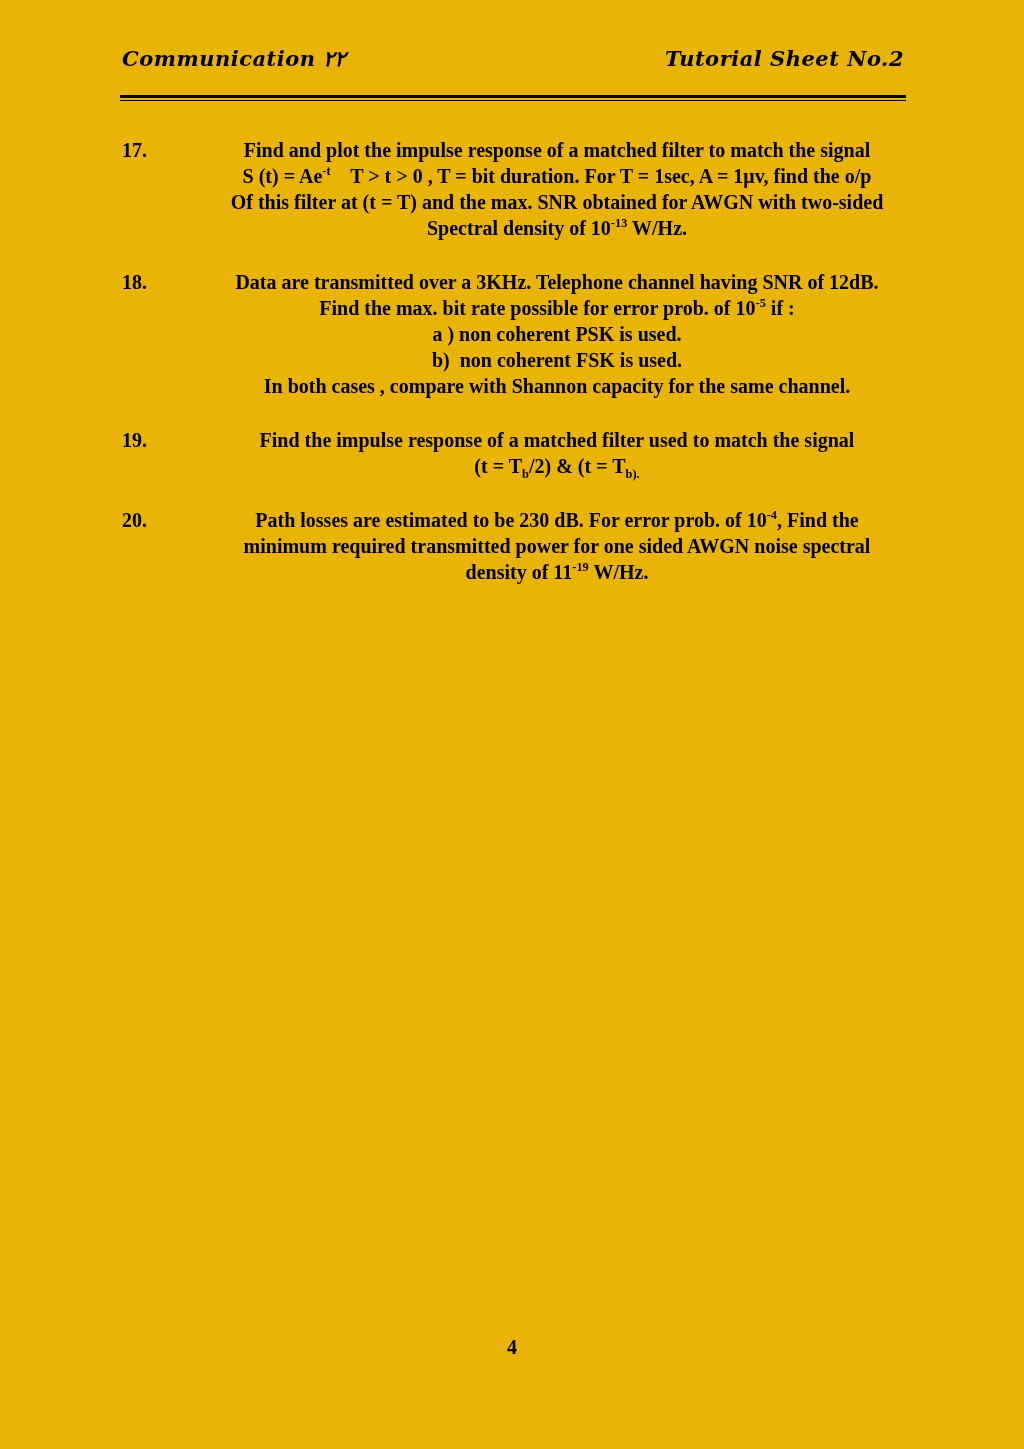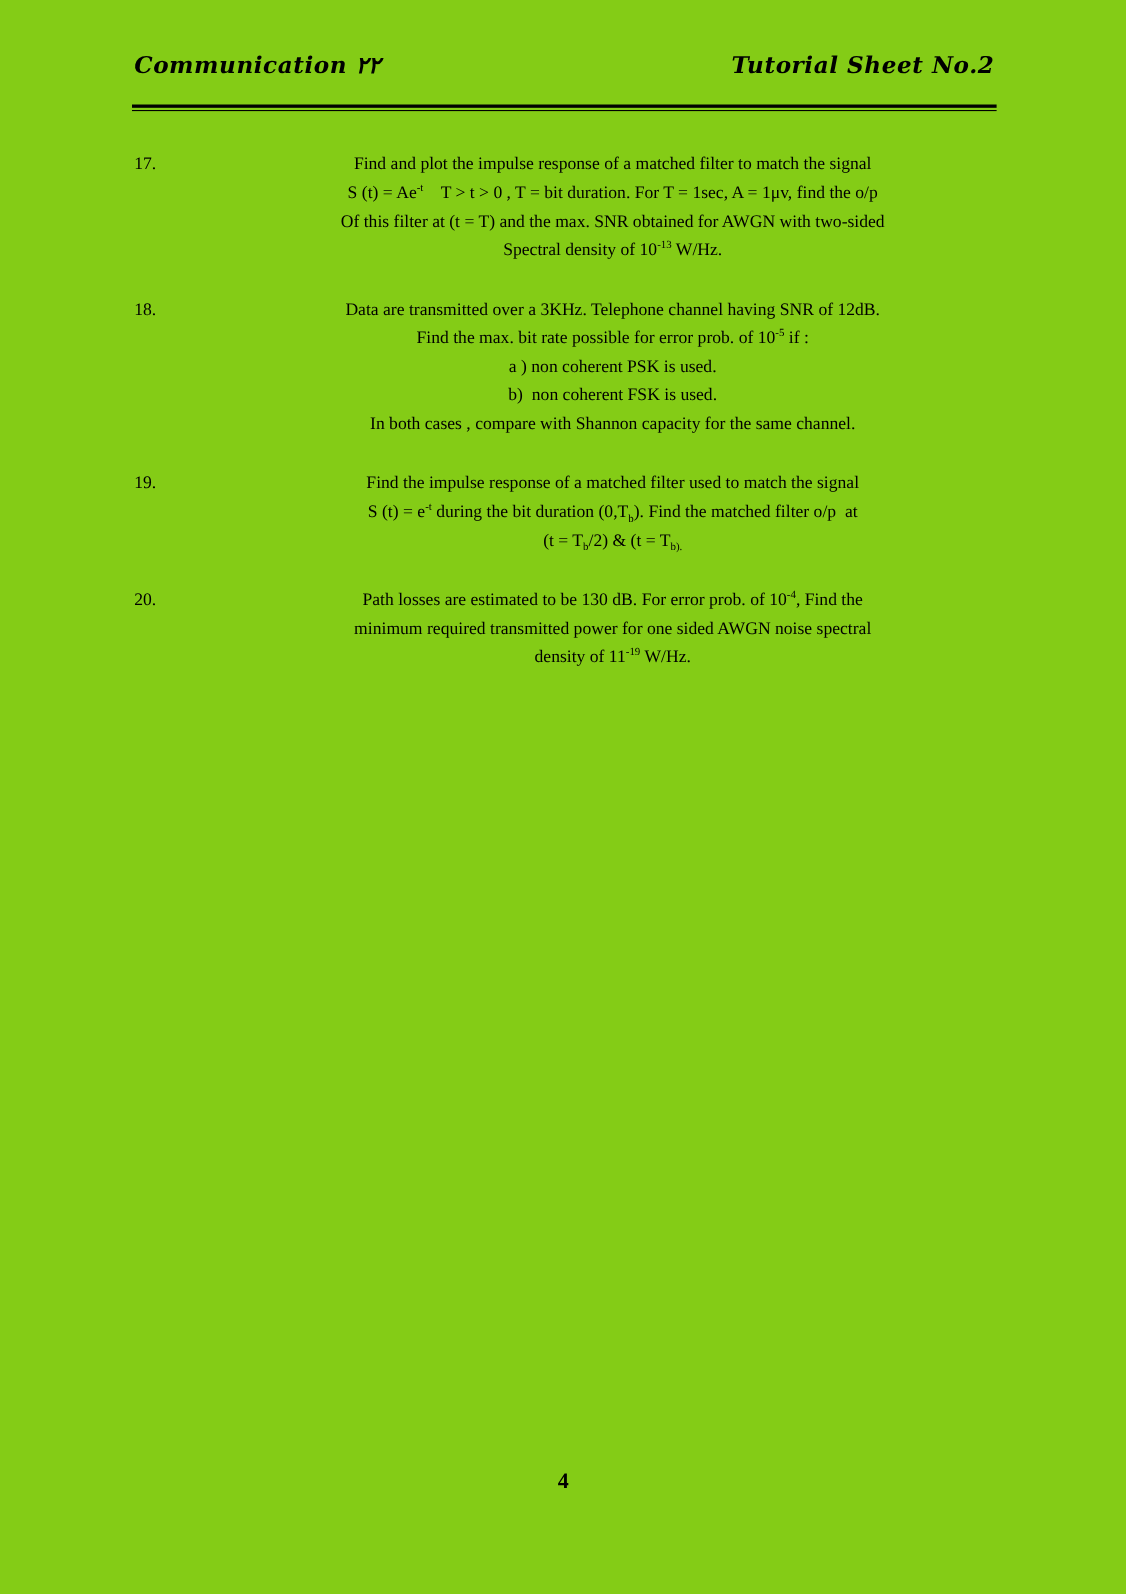--- a/index.html
+++ b/index.html
@@ -1,21 +1,21 @@
 <!DOCTYPE html>
 <html><head>
 <meta charset="utf-8">
 <style>
   * { margin: 0; padding: 0; box-sizing: border-box; }
   html, body { background: #ffffff; }
   .page {
     position: relative;
     width: 1024px;
     height: 1449px;
-    background: #84cc16;
+    background: #eab308;
     color: #000000;
     font-family: "Liberation Serif", serif;
     overflow: hidden;
   }
   .header {
     display: flex;
     justify-content: space-between;
     align-items: baseline;
     padding: 46px 120px 0 122px;
   }
@@ -27,22 +27,22 @@
     letter-spacing: 0.5px;
   }
   .rule {
     margin: 24px 118px 0 120px;
     height: 6px;
     border-top: 3px solid #000;
     border-bottom: 1px solid #000;
   }
   .problems {
     padding: 36px 72px 0 122px;
-    font-weight: normal;
-    font-size: 16px;
+    font-weight: bold;
+    font-size: 20px;
     line-height: 26px;
   }
   .problem {
     display: flex;
     margin-bottom: 28px;
   }
   
   .problem:nth-child(4) { }
   .problem .num {
     width: 40px;
@@ -99,28 +99,27 @@
           <div class="line"><span>Find the max. bit rate possible for error prob. of 10</span><sup>-5</sup><span> if :</span></div>
           <div class="line"><span>a ) non coherent PSK is used.</span></div>
           <div class="line"><span>b)  non coherent FSK is used.</span></div>
           <div class="line"><span>In both cases , compare with Shannon capacity for the same channel.</span></div>
         </div>
       </div>
       <div class="problem">
         <div class="num">19.</div>
         <div class="body">
           <div class="line"><span>Find the impulse response of a matched filter used to match the signal</span></div>
-          <div class="line"><span>S (t) = e</span><sup>-t</sup><span> during the bit duration (0,T</span><sub>b</sub><span>). Find the matched filter o/p  at</span></div>
           <div class="line"><span>(t = T</span><sub>b</sub><span>/2) &amp; (t = T</span><sub>b).</sub></div>
         </div>
       </div>
       <div class="problem">
         <div class="num">20.</div>
         <div class="body">
-          <div class="line"><span>Path losses are estimated to be 130 dB. For error prob. of 10</span><sup>-4</sup><span>, Find the</span></div>
+          <div class="line"><span>Path losses are estimated to be 230 dB. For error prob. of 10</span><sup>-4</sup><span>, Find the</span></div>
           <div class="line"><span>minimum required transmitted power for one sided AWGN noise spectral</span></div>
           <div class="line"><span>density of 11</span><sup>-19</sup><span> W/Hz.</span></div>
         </div>
       </div>
     </div>
 
   <div class="footer">
     <span>4</span>
   </div>
 

